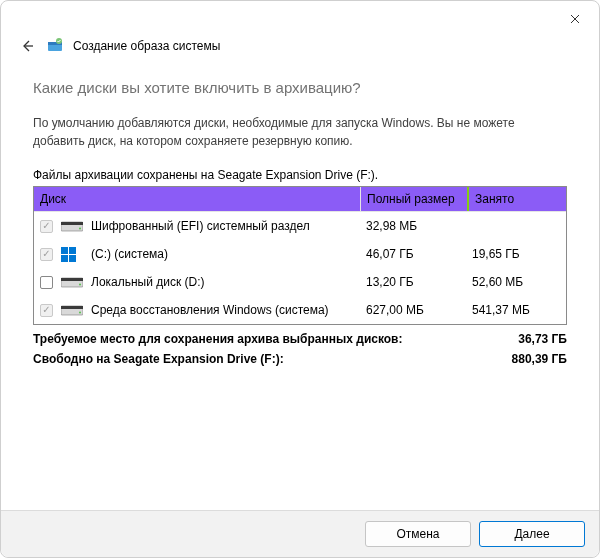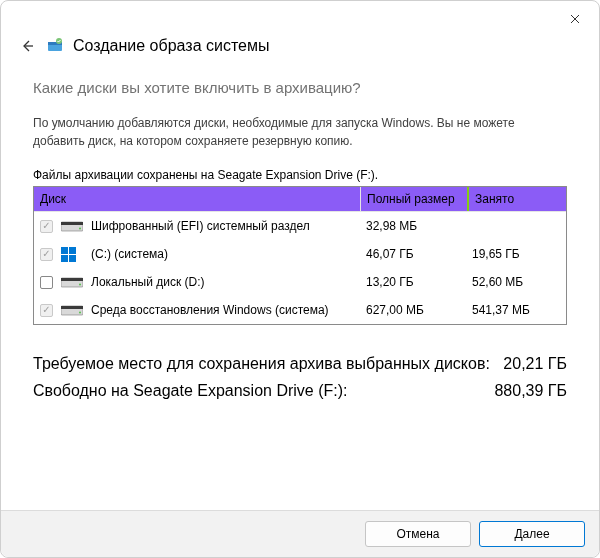--- a/index.html
+++ b/index.html
@@ -48,21 +48,21 @@
     gap: 10px;
   }
   .back-arrow {
     width: 20px;
     display: flex;
     align-items: center;
     justify-content: center;
     color: #333;
   }
   .header-title {
-    font-size: 16px;
+    font-size: 12px;
     color: #000;
   }
 
   .content {
     padding: 20px 32px 0 32px;
   }
   .heading {
     color: #737373;
     font-size: 15px;
     margin-bottom: 18px;
@@ -132,22 +132,23 @@
     color: #a0a0a0;
   }
 
   .drive-icon {
     width: 22px;
     height: 14px;
     display: inline-block;
   }
 
   .summary {
-    margin-top: 25px;
-    font-size: 16px;
+    margin-top: 4px;
+    font-size: 12px;
+    font-weight: bold;
   }
   .summary-row {
     display: flex;
     justify-content: space-between;
     line-height: 1.7;
   }
 
   .footer {
     position: absolute;
     bottom: 0;
@@ -283,21 +284,21 @@
             </div>
             <div class="td-size">627,00 МБ</div>
             <div class="td-used">541,37 МБ</div>
           </div>
         </div>
     </div>
 
     <div class="summary">
       <div class="summary-row">
         <span>Требуемое место для сохранения архива выбранных дисков:</span>
-        <span>20,21 ГБ</span>
+        <span>36,73 ГБ</span>
       </div>
       <div class="summary-row">
         <span>Свободно на Seagate Expansion Drive (F:):</span>
         <span>880,39 ГБ</span>
       </div>
     </div>
   </div>
 
   <div class="footer">
     <div class="btn">Отмена</div>

